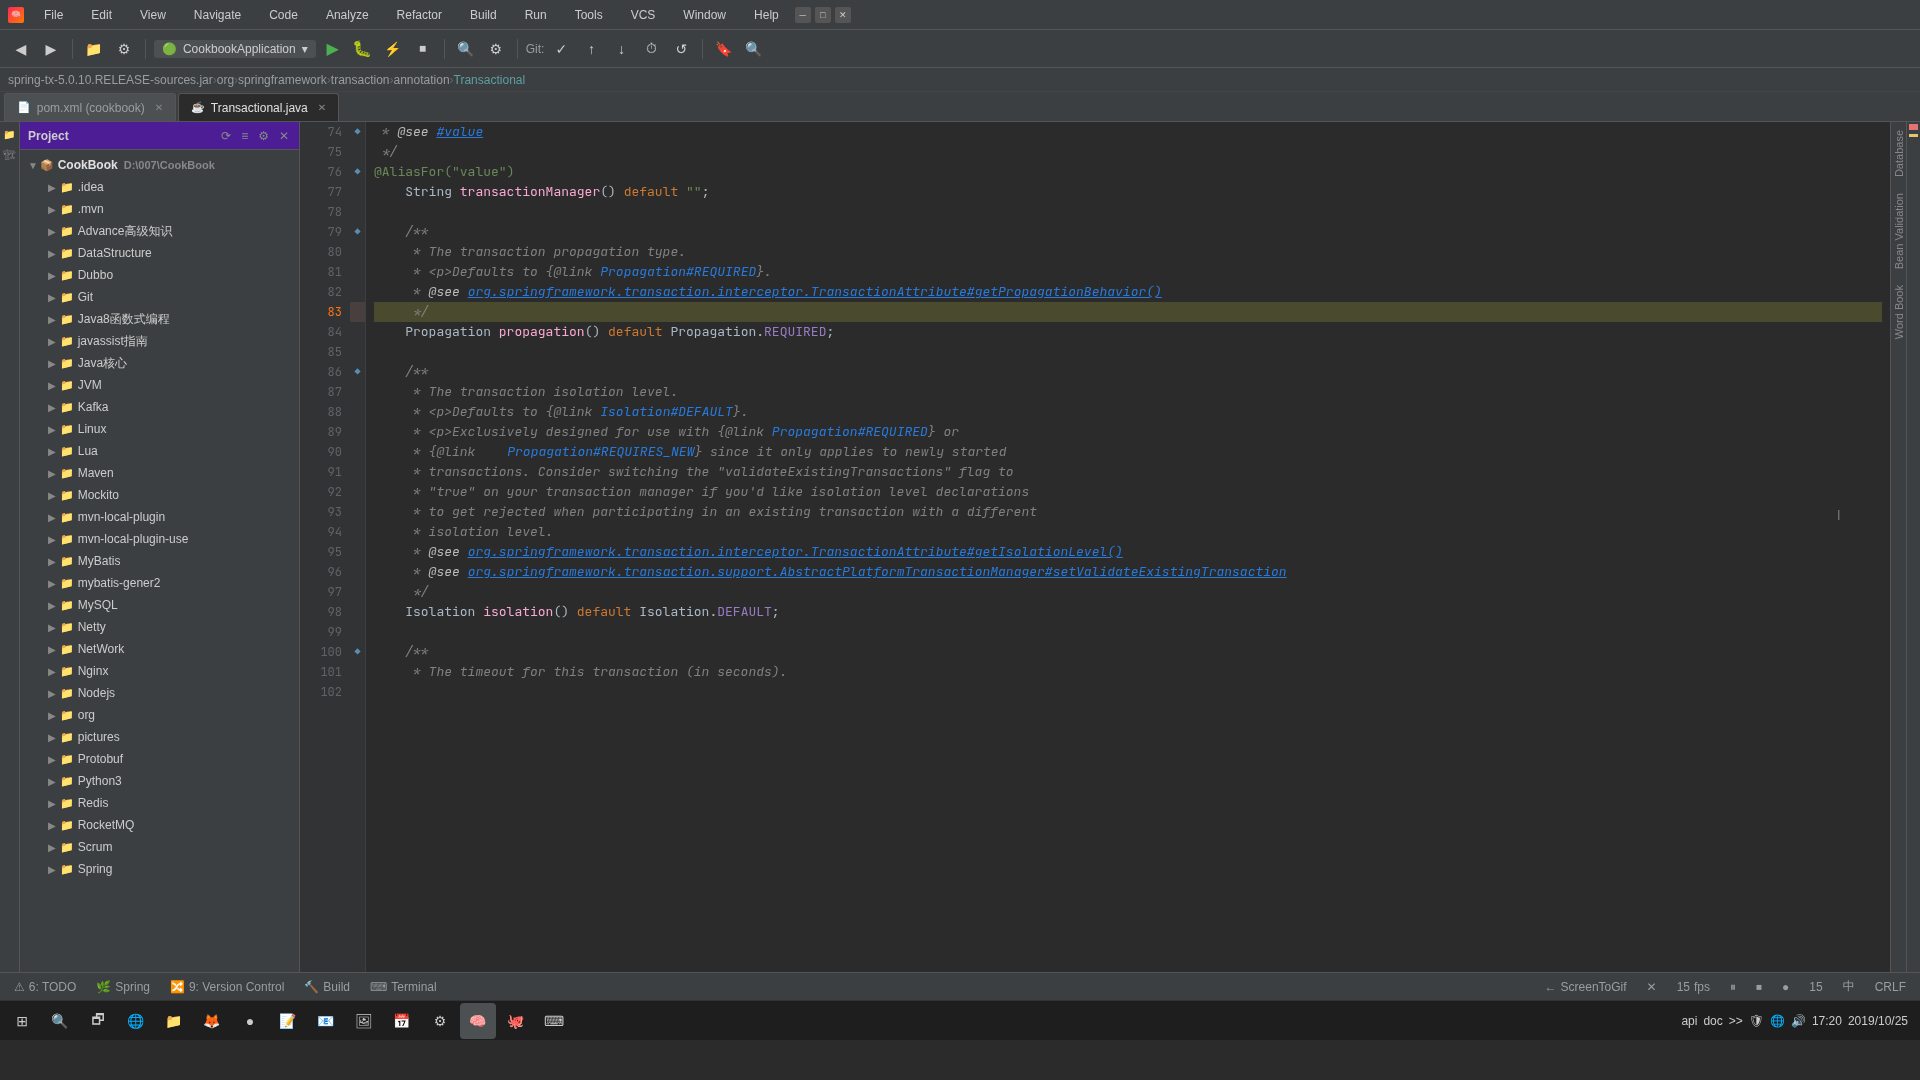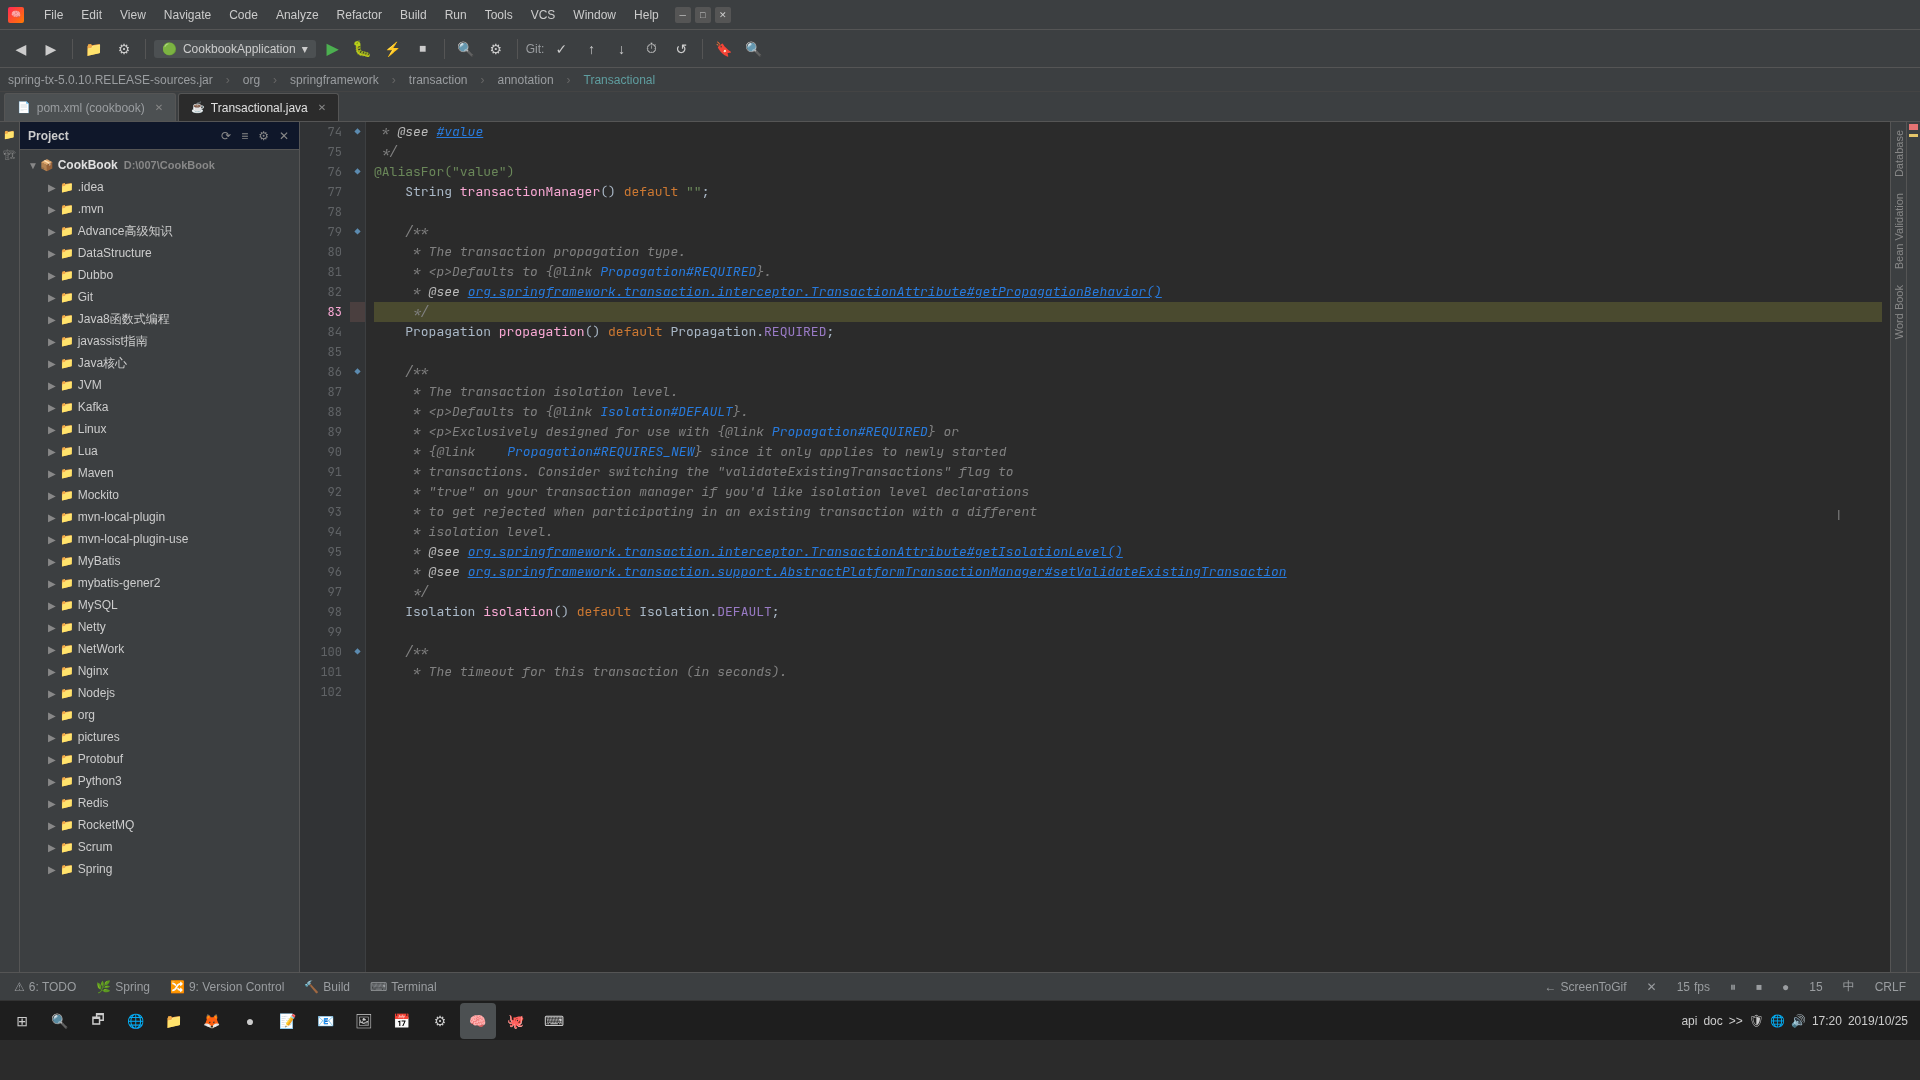--- a/index.html
+++ b/index.html
@@ -29,21 +29,21 @@
       width: 16px; height: 16px;
       background: #555;
       border-radius: 2px;
       cursor: pointer;
       display: flex; align-items: center; justify-content: center;
       font-size: 9px; color: #ccc;
     }
     .app-menu {
       display: flex;
       align-items: flex-start;
-      gap: 2px;
+      gap: 12px;
     }
     .app-menu .menu-item {
       padding: 2px 8px;
       color: #ccc;
       cursor: pointer;
       font-size: 12px;
     }
     .intellij-icon {
       width: 16px; height: 16px;
       background: linear-gradient(135deg, #fe2857, #ff7a00);
@@ -87,21 +87,21 @@
     .run-btn { color: #4caf50; font-size: 16px; }
     .debug-btn { color: #5c8bb0; font-size: 16px; }
 
     
     #breadcrumb {
       height: 24px;
       background: #3c3f41;
       display: flex;
       align-items: center;
       padding: 0 8px;
-      gap: 13px;
+      gap: 0;
       border-bottom: 1px solid #444;
       font-size: 12px;
       color: #9a9da0;
     }
     #breadcrumb .bc-item { color: #9a9da0; }
     #breadcrumb .bc-item.active { color: #5f9ea0; }
     #breadcrumb .bc-sep { color: #666; }
 
     
     #tabs {
@@ -155,21 +155,21 @@
     
     #project-panel {
       width: 280px;
       background: #3c3f41;
       border-right: 1px solid #555;
       display: flex;
       flex-direction: column;
     }
     #project-header {
       height: 28px;
-      background: #0f172a;
+      background: #4c1d95;
       display: flex;
       align-items: center;
       padding: 0 8px;
       border-bottom: 1px solid #555;
       gap: 6px;
     }
     #project-header .panel-title { color: #ccc; font-size: 12px; font-weight: bold; flex: 1; }
     .panel-btn { color: #888; cursor: pointer; font-size: 12px; padding: 2px; }
 
     #project-tree {
@@ -219,21 +219,21 @@
       user-select: none;
       overflow: hidden;
     }
     .line-num {
       height: 20px;
       display: flex;
       align-items: center;
       justify-content: flex-end;
       font-size: 12px;
     }
-    .line-num.active { color: #f9a8d4; text-align: right; }
+    .line-num.active { color: #f97316; text-align: right; }
 
     #gutter {
       width: 16px;
       background: #313335;
       border-right: 1px solid #3d3f41;
     }
     .gutter-line { height: 20px; display: flex; align-items: center; justify-content: center; }
     .bookmark-icon { color: #5c8bb0; font-size: 10px; }
     .highlighted-line-gutter { background: #4a3f3f; }
 

